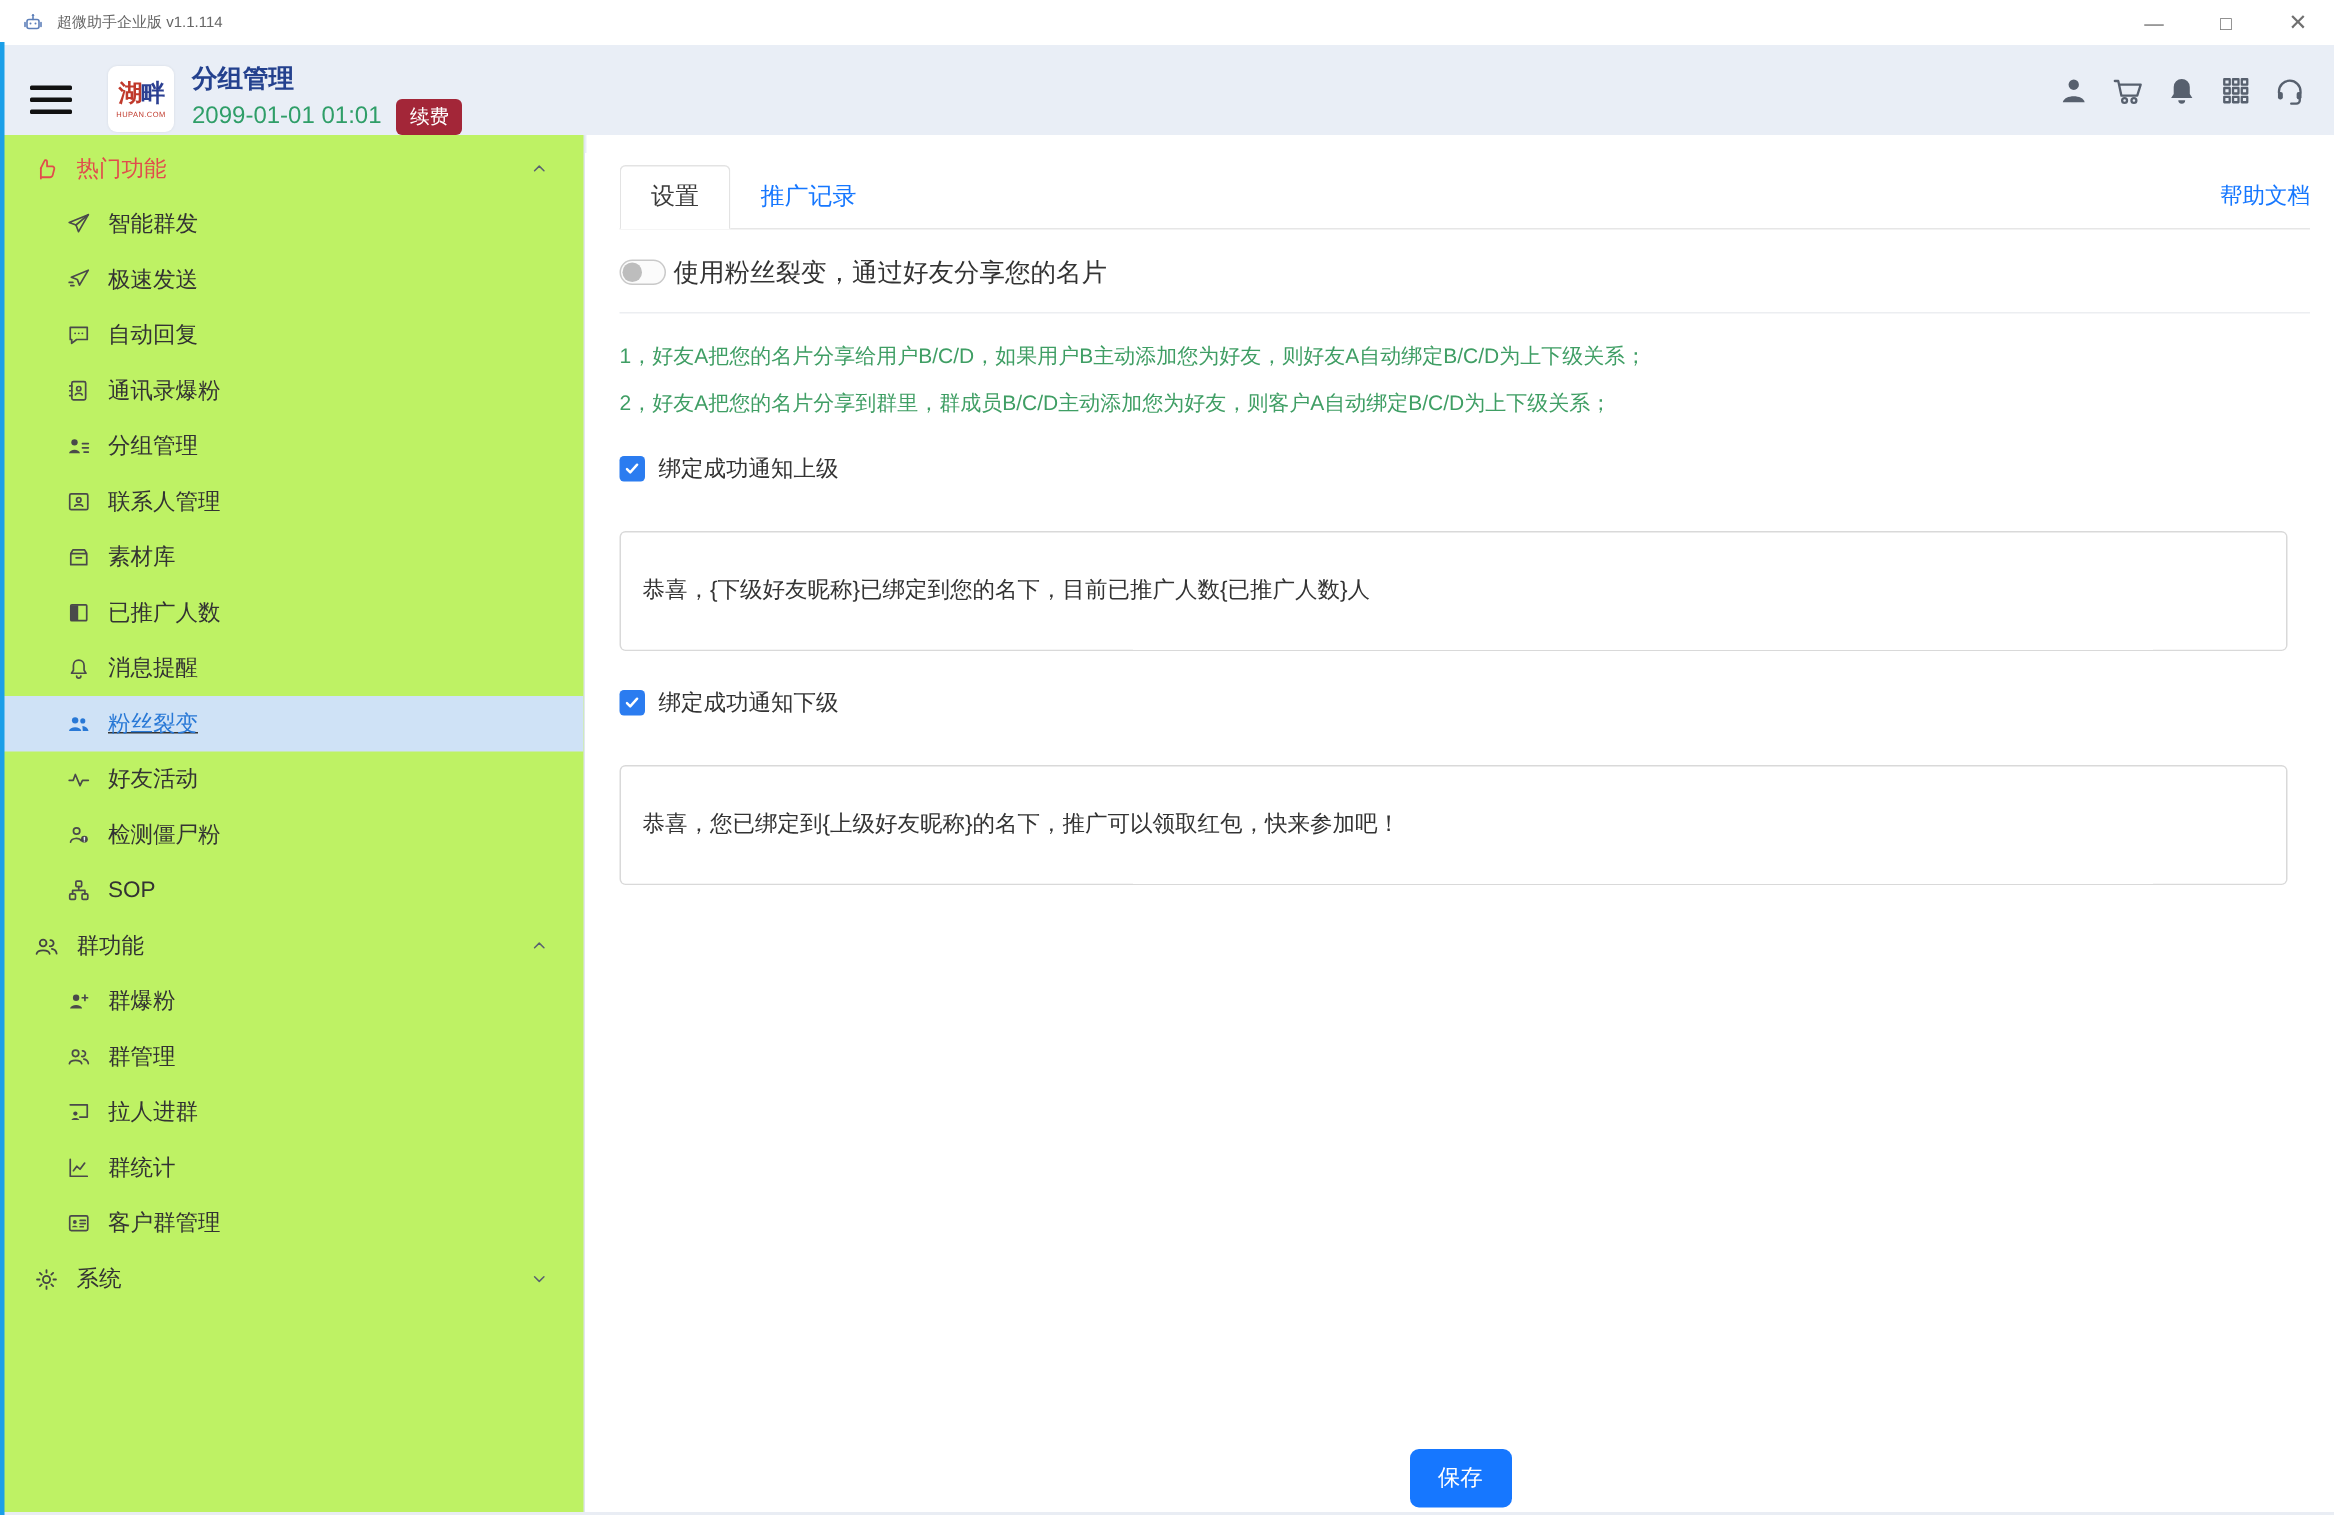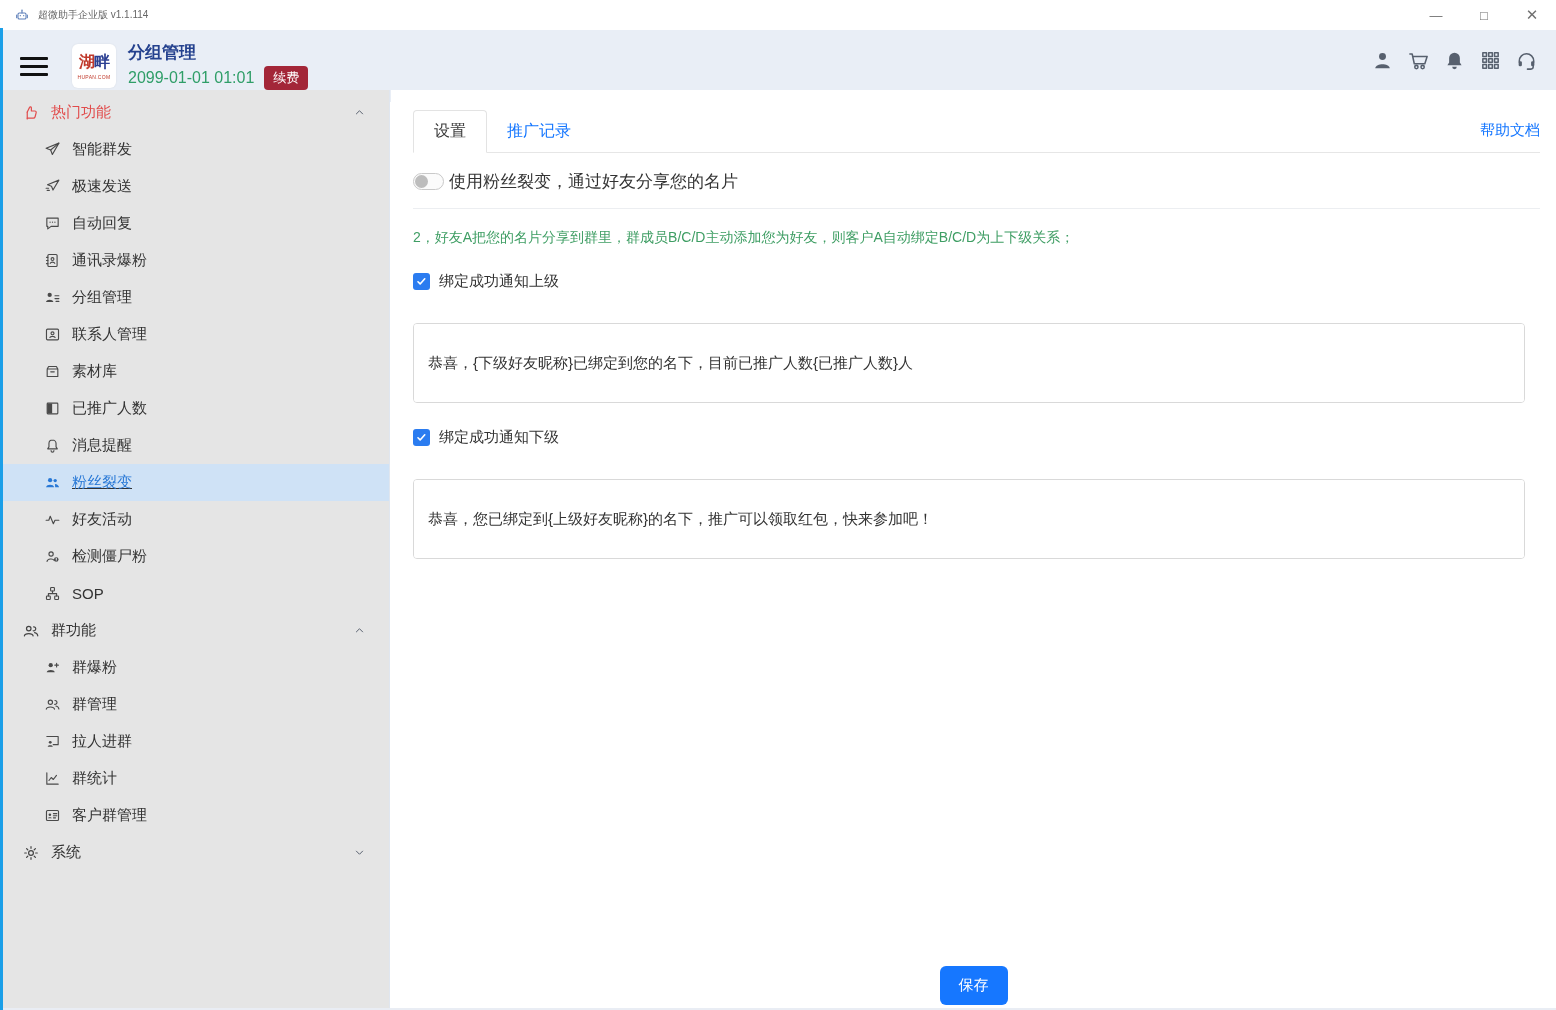--- a/index.html
+++ b/index.html
@@ -29,21 +29,21 @@
   .logo-sub { font-size:5px; color:#c0392b; letter-spacing:.3px; margin-top:1px; }
   .brand-txt { margin-left:12px; }
   .company { font-size:17px; font-weight:bold; color:#24418e; line-height:20px; }
   .expiry-row { display:flex; align-items:center; margin-top:3px; }
   .expiry { font-size:16px; color:#2f9e68; }
   .renew { margin-left:10px; background:#a32638; color:#fff; font-size:13px; padding:3px 9px; border-radius:4px; cursor:pointer; }
   .header-actions { position:absolute; right:18px; top:0; height:60px; display:flex; align-items:center; gap:13px; color:#57606e; }
   .header-actions .act { display:flex; cursor:pointer; }
 
   
-  .sidebar { position:absolute; left:0; top:90px; bottom:0; width:390px; background:#e5e5e5; border-right:1px solid #e0e6ef; overflow:hidden; padding-top:4px; }
+  .sidebar { position:absolute; left:0; top:90px; bottom:0; width:390px; background:#bef264; border-right:1px solid #e0e6ef; overflow:hidden; padding-top:4px; }
   .side-section, .side-item { height:37px; display:flex; align-items:center; cursor:pointer; font-size:15px; color:#333; }
   .side-section { padding:0 22px; }
   .side-section .lbl { margin-left:11px; }
   .side-section .chev { margin-left:auto; color:#5a6270; display:flex; }
   .side-section .ic { display:flex; color:#444; }
   .side-section.hot .ic, .side-section.hot .lbl { color:#e14c4c; }
   .side-item { padding:0 6px 0 44px; }
   .side-item .ic { display:flex; color:#4a4a4a; }
   .side-item .lbl { margin-left:11px; }
   .side-item.active { background:#cfe2f6;text-decoration:underline; }
@@ -398,20 +398,21 @@
   <div class="toggle-row">
     <div class="switch off">
         <div class="knob"></div>
       </div>
     <span class="t-lbl">使用粉丝裂变，通过好友分享您的名片</span>
   </div>
 
   <hr class="divider">
 
   <div class="scenario">
+    <p>1，好友A把您的名片分享给用户B/C/D，如果用户B主动添加您为好友，则好友A自动绑定B/C/D为上下级关系；</p>
     <p>2，好友A把您的名片分享到群里，群成员B/C/D主动添加您为好友，则客户A自动绑定B/C/D为上下级关系；</p>
   </div>
 
   <div class="check-row">
     <div class="checkbox">
         <svg viewBox="0 0 24 24" width="13" height="13" fill="none" stroke="currentColor" stroke-width="1.6" stroke-linecap="round" stroke-linejoin="round">
           <path d="M5.5 12.5l4 4 8.5-9.5" stroke="#fff" stroke-width="3"></path>
         </svg>
       </div>
     <span class="c-lbl">绑定成功通知上级</span>

